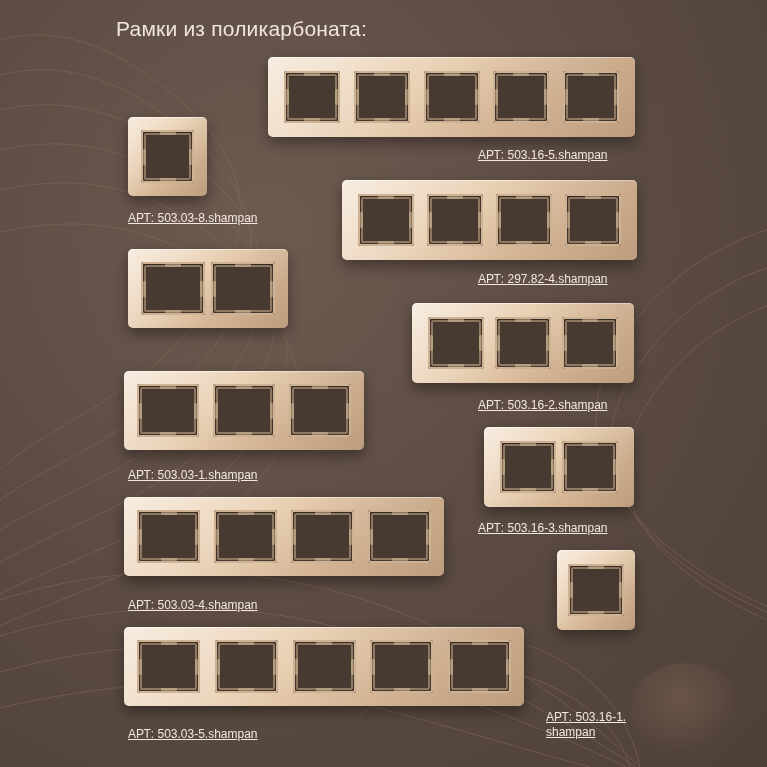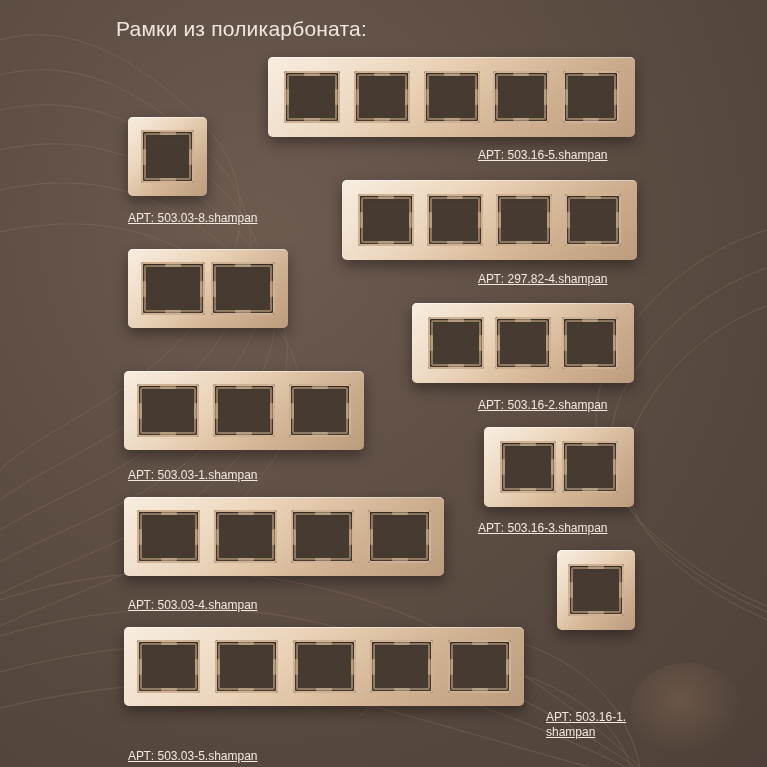--- a/index.html
+++ b/index.html
@@ -253,21 +253,21 @@
       <span class="latch-b"></span>
       <span class="latch-l"></span>
       <span class="latch-r"></span>
     </div>
     <div class="aperture" style="width:63px;height:53px;">
       <span class="latch-b"></span>
       <span class="latch-l"></span>
       <span class="latch-r"></span>
     </div>
   </div>
-  <div class="caption" style="left:128px; top:749px;">АРТ: 503.03-5.shampan</div>
+  <div class="caption" style="left:128px; top:727px;">АРТ: 503.03-5.shampan</div>
 
   <div class="frame" style="left:268px; top:57px; width:367px; height:80px; padding:14px 16px;">
     <div class="bevel"></div>
     <div class="aperture" style="width:56px;height:52px;">
       <span class="latch-b"></span>
       <span class="latch-l"></span>
       <span class="latch-r"></span>
     </div>
     <div class="aperture" style="width:56px;height:52px;">
       <span class="latch-b"></span>

